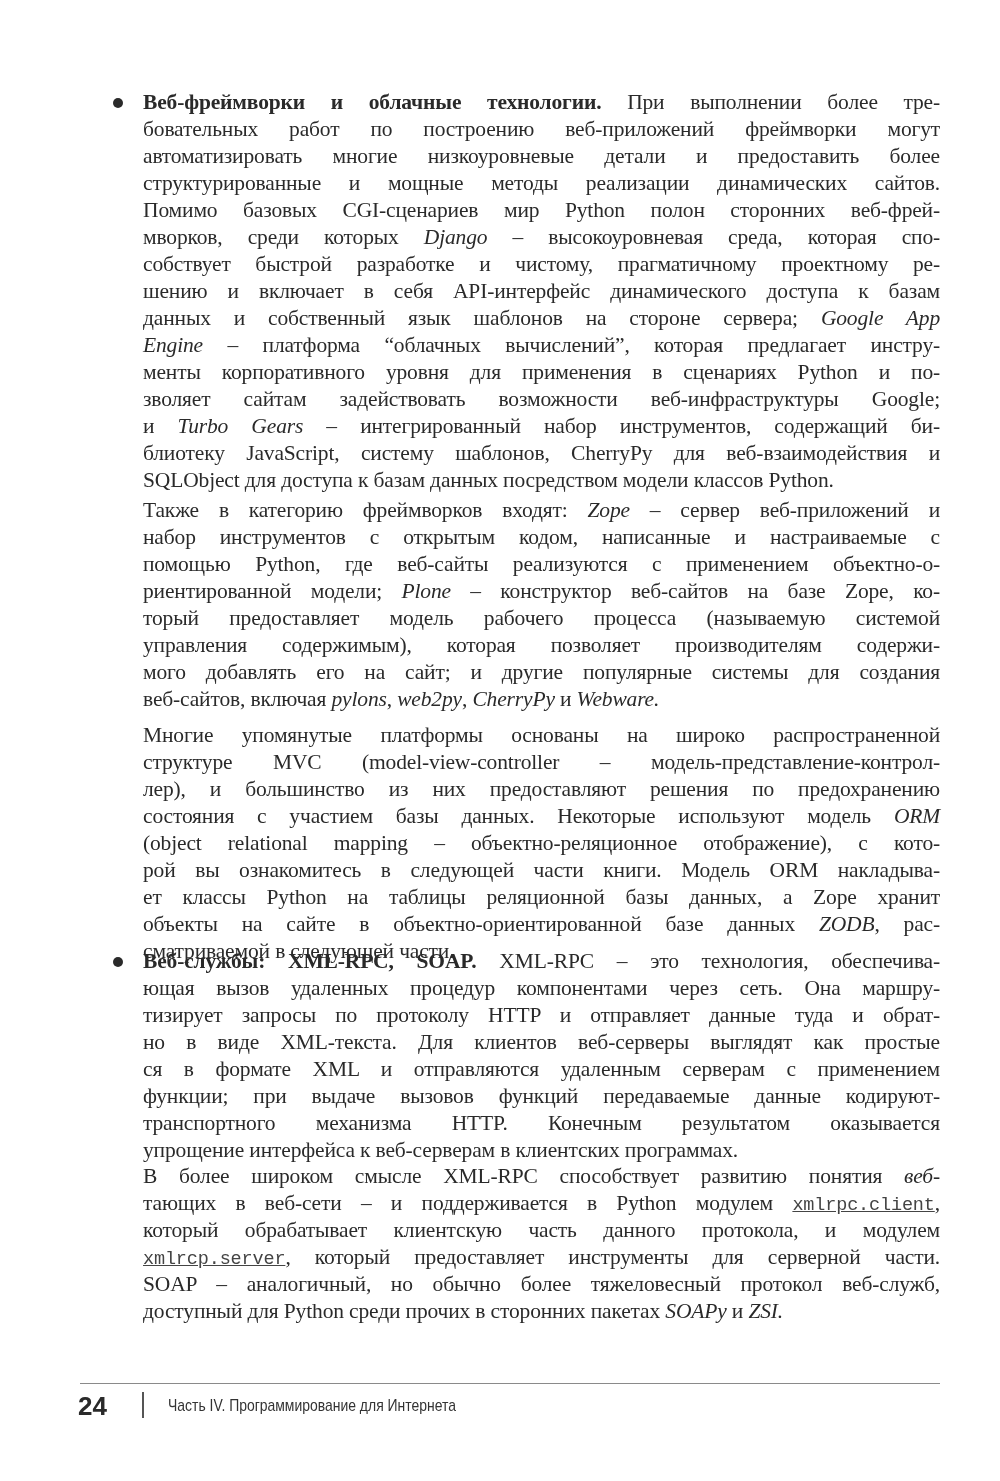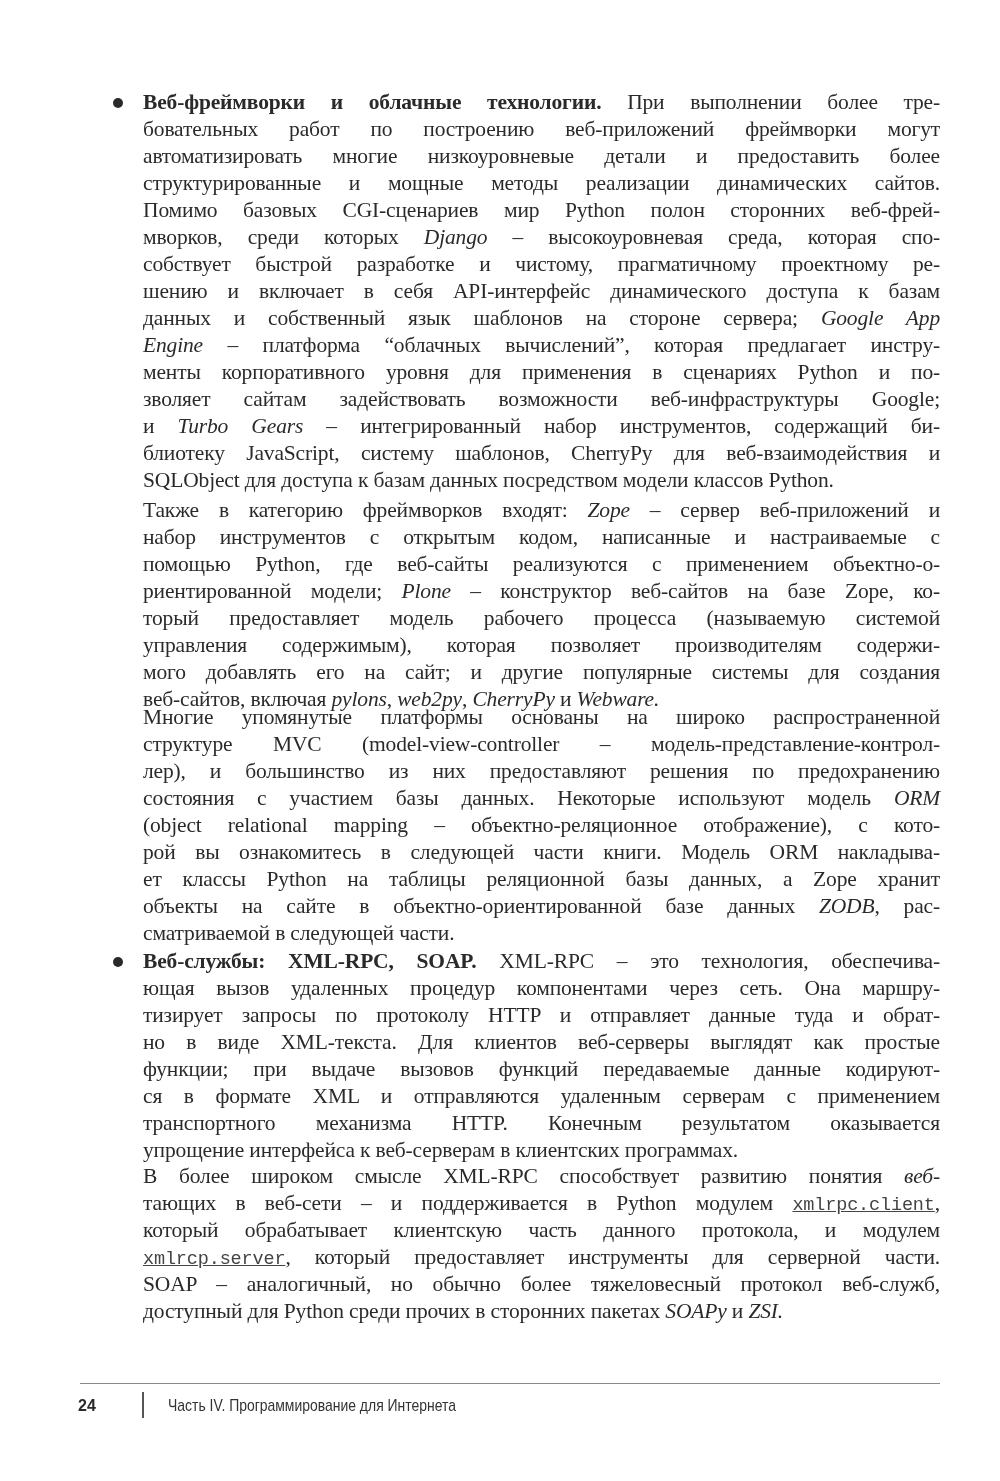--- a/index.html
+++ b/index.html
@@ -9,21 +9,21 @@
   .block { position: absolute; left: 143px; width: 797px; }
   .line { height: 27px; line-height: 27px; font-size: 21.5px; white-space: nowrap;
           text-align: justify; text-align-last: justify; overflow: visible; letter-spacing: -0.15px; }
   .line.last { text-align-last: left; }
   .b { font-weight: bold; }
   .i { font-style: italic; }
   .m { font-family: "Liberation Mono", "DejaVu Sans Mono", monospace; font-size: 18.5px; color:#444;text-decoration:underline; }
   .bullet { position: absolute; left: 113px; width: 10px; height: 10px; border-radius: 50%; background: #2a2a2a; }
   .rule { position: absolute; left: 80px; top: 1383px; width: 860px; height: 1px; background: #8a8a8a; }
   .pnum { position: absolute; left: 78px; top: 1393px; font-family: "Liberation Sans", "DejaVu Sans", sans-serif;
-          font-weight: bold; font-size: 16px; color: #2a2a2a; line-height: 26px; }
+          font-weight: bold; font-size: 26px; color: #2a2a2a; line-height: 26px; }
   .vbar { position: absolute; left: 142px; top: 1392px; width: 2px; height: 26px; background: #555; }
   .ftext { position: absolute; left: 168px; top: 1395px; font-family: "Liberation Sans", "DejaVu Sans", sans-serif;
            font-size: 17px; color: #333; line-height: 22px; transform: scaleX(0.82); transform-origin: left center; }
 </style>
 </head>
 <body>
 
 <div id="page">
   <div id="body-text">
       <div class="bullet" style="top: 98px;"></div>
@@ -47,39 +47,39 @@
       <div class="block" style="top: 497px;">
         <div class="line"><span>Также в категорию фреймворков входят: </span><span class="i">Zope</span><span> – сервер веб-приложений и</span></div>
         <div class="line"><span>набор инструментов с открытым кодом, написанные и настраиваемые с</span></div>
         <div class="line"><span>помощью Python, где веб-сайты реализуются с применением объектно-о-</span></div>
         <div class="line"><span>риентированной модели; </span><span class="i">Plone</span><span> – конструктор веб-сайтов на базе Zope, ко-</span></div>
         <div class="line"><span>торый предоставляет модель рабочего процесса (называемую системой</span></div>
         <div class="line"><span>управления содержимым), которая позволяет производителям содержи-</span></div>
         <div class="line"><span>мого добавлять его на сайт; и другие популярные системы для создания</span></div>
         <div class="line last"><span>веб-сайтов, включая </span><span class="i">pylons</span><span>, </span><span class="i">web2py</span><span>, </span><span class="i">CherryPy</span><span> и </span><span class="i">Webware.</span></div>
       </div>
-      <div class="block" style="top: 704px;">
+      <div class="block" style="top: 722px;">
         <div class="line"><span>Многие упомянутые платформы основаны на широко распространенной</span></div>
         <div class="line"><span>структуре MVC (model-view-controller – модель-представление-контрол-</span></div>
         <div class="line"><span>лер), и большинство из них предоставляют решения по предохранению</span></div>
         <div class="line"><span>состояния с участием базы данных. Некоторые используют модель </span><span class="i">ORM</span></div>
         <div class="line"><span>(object relational mapping – объектно-реляционное отображение), с кото-</span></div>
         <div class="line"><span>рой вы ознакомитесь в следующей части книги. Модель ORM накладыва-</span></div>
         <div class="line"><span>ет классы Python на таблицы реляционной базы данных, а Zope хранит</span></div>
         <div class="line"><span>объекты на сайте в объектно-ориентированной базе данных </span><span class="i">ZODB</span><span>, рас-</span></div>
         <div class="line last"><span>сматриваемой в следующей части.</span></div>
       </div>
       <div class="bullet" style="top: 957px;"></div>
       <div class="block" style="top: 948px;">
         <div class="line"><span class="b">Веб-службы: XML-RPC, SOAP.</span><span> XML-RPC – это технология, обеспечива-</span></div>
         <div class="line"><span>ющая вызов удаленных процедур компонентами через сеть. Она маршру-</span></div>
         <div class="line"><span>тизирует запросы по протоколу HTTP и отправляет данные туда и обрат-</span></div>
         <div class="line"><span>но в виде XML-текста. Для клиентов веб-серверы выглядят как простые</span></div>
+        <div class="line"><span>ся в формате XML и отправляются удаленным серверам с применением</span></div>
         <div class="line"><span>функции; при выдаче вызовов функций передаваемые данные кодируют-</span></div>
-        <div class="line"><span>ся в формате XML и отправляются удаленным серверам с применением</span></div>
         <div class="line"><span>транспортного механизма HTTP. Конечным результатом оказывается</span></div>
         <div class="line last"><span>упрощение интерфейса к веб-серверам в клиентских программах.</span></div>
       </div>
       <div class="block" style="top: 1163px;">
         <div class="line"><span>В более широком смысле XML-RPC способствует развитию понятия </span><span class="i">веб-</span></div>
         <div class="line"><span>тающих в веб-сети – и поддерживается в Python модулем </span><span class="m">xmlrpc.client</span><span>,</span></div>
         <div class="line"><span>который обрабатывает клиентскую часть данного протокола, и модулем</span></div>
         <div class="line"><span class="m">xmlrcp.server</span><span>, который предоставляет инструменты для серверной части.</span></div>
         <div class="line"><span>SOAP – аналогичный, но обычно более тяжеловесный протокол веб-служб,</span></div>
         <div class="line last"><span>доступный для Python среди прочих в сторонних пакетах </span><span class="i">SOAPy</span><span> и </span><span class="i">ZSI.</span></div>

